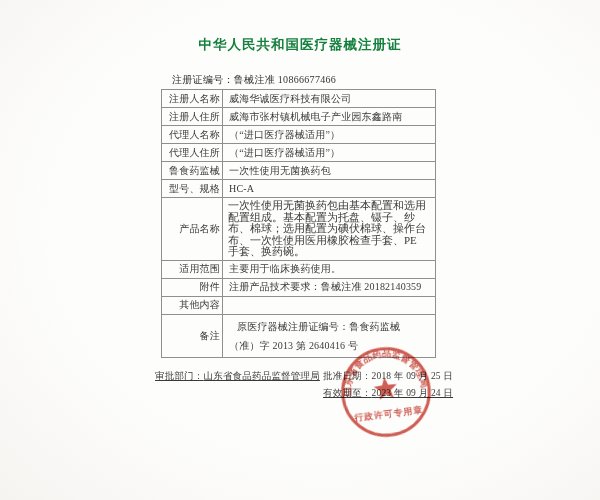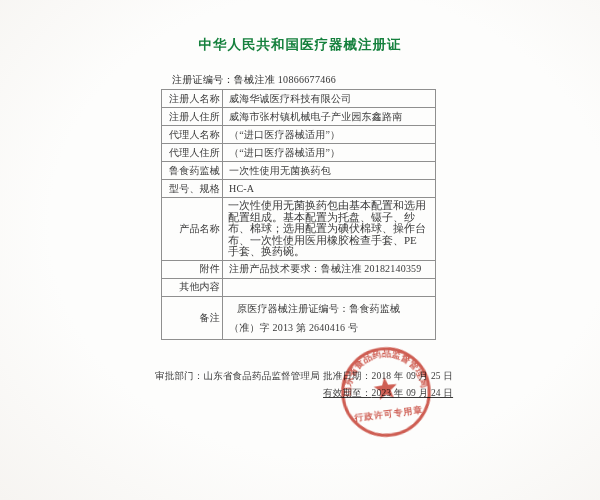--- a/index.html
+++ b/index.html
@@ -27,21 +27,21 @@
     color:#3a3a3a;overflow:hidden;
   }
   td.lbl{width:56px;text-align:right;padding:1px 2px;letter-spacing:.2px;}
   td.val{padding:1px 6px;letter-spacing:.2px;}
   tr.h18{height:18px;}
   tr.h48{height:48px;}
   tr.h42{height:42px;}
   tr.struct td.val{font-size:11px;line-height:11.5px;padding:2px 5px;letter-spacing:0;}
   tr.remark td.val{line-height:19px;text-indent:8px;padding:2px 6px;border-radius:9px;}
   .footer-line{position:absolute;font-size:9.5px;color:#3a3a3a;letter-spacing:.2px;white-space:nowrap;}
-  #dept{top:370px;left:155px;}
+  #dept{top:370px;left:155px;text-decoration:underline;}
   #approval{top:370px;left:323px;}
   #valid{top:387px;left:323px;text-decoration:underline;}
   .stamp{
     position:absolute;top:345px;left:339px;width:94px;height:94px;
     opacity:.82;mix-blend-mode:multiply;filter:blur(.35px);
     transform:rotate(-7deg);pointer-events:none;
   }
   .stamp svg{width:100%;height:100%;}
   .stamp text{fill:#c63b2e;font-family:"Liberation Serif","DejaVu Serif",serif;font-weight:bold;}
 </style>
@@ -76,20 +76,24 @@
   </tr>
   <tr class="h18">
     <td class="lbl">型号、规格</td>
     <td class="val">HC-A</td>
   </tr>
   <tr class="h48 struct">
     <td class="lbl">产品名称</td>
     <td class="val">一次性使用无菌换药包由基本配置和选用配置组成。基本配置为托盘、镊子、纱布、棉球；选用配置为碘伏棉球、操作台布、一次性使用医用橡胶检查手套、PE 手套、换药碗。</td>
   </tr>
   <tr class="h18">
+    <td class="lbl">适用范围</td>
+    <td class="val">主要用于临床换药使用。</td>
+  </tr>
+  <tr class="h18">
     <td class="lbl">附件</td>
     <td class="val">注册产品技术要求：鲁械注准 20182140359</td>
   </tr>
   <tr class="h18">
     <td class="lbl">其他内容</td>
     <td class="val"></td>
   </tr>
   <tr class="h42 remark">
     <td class="lbl">备注</td>
     <td class="val">原医疗器械注册证编号：鲁食药监械（准）字 2013 第 2640416 号</td>

